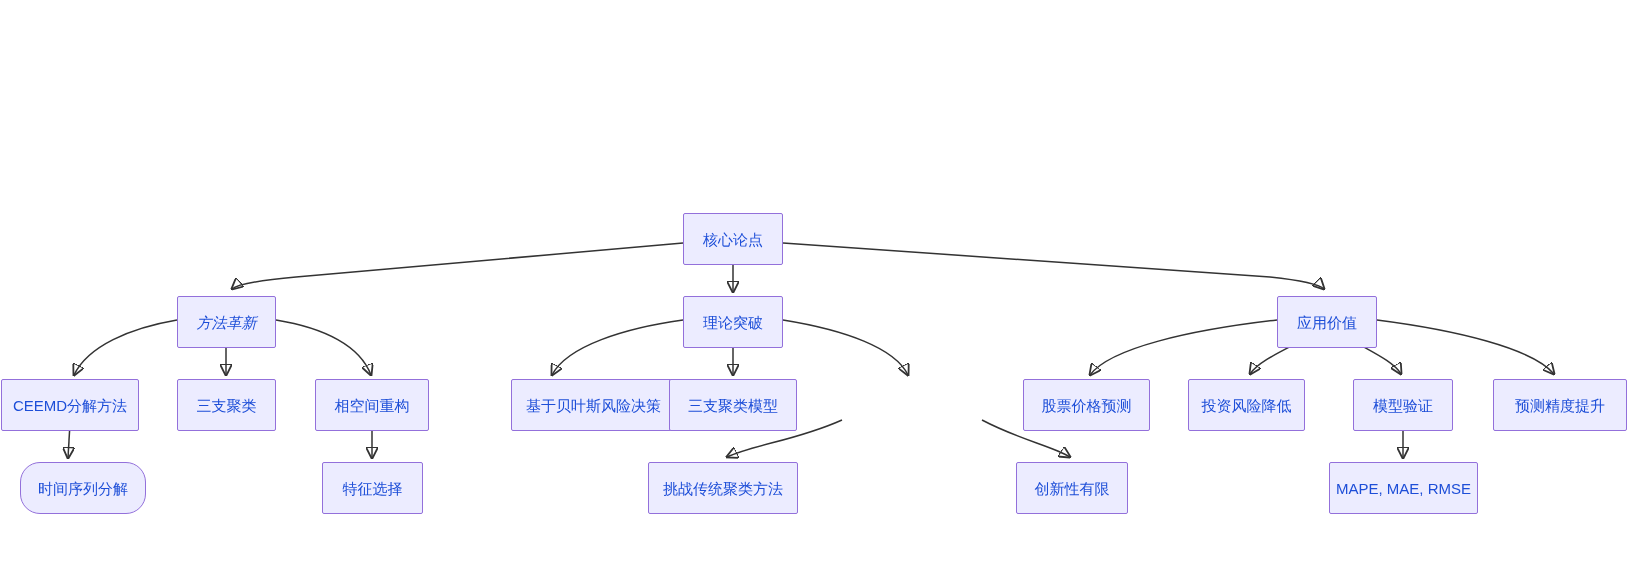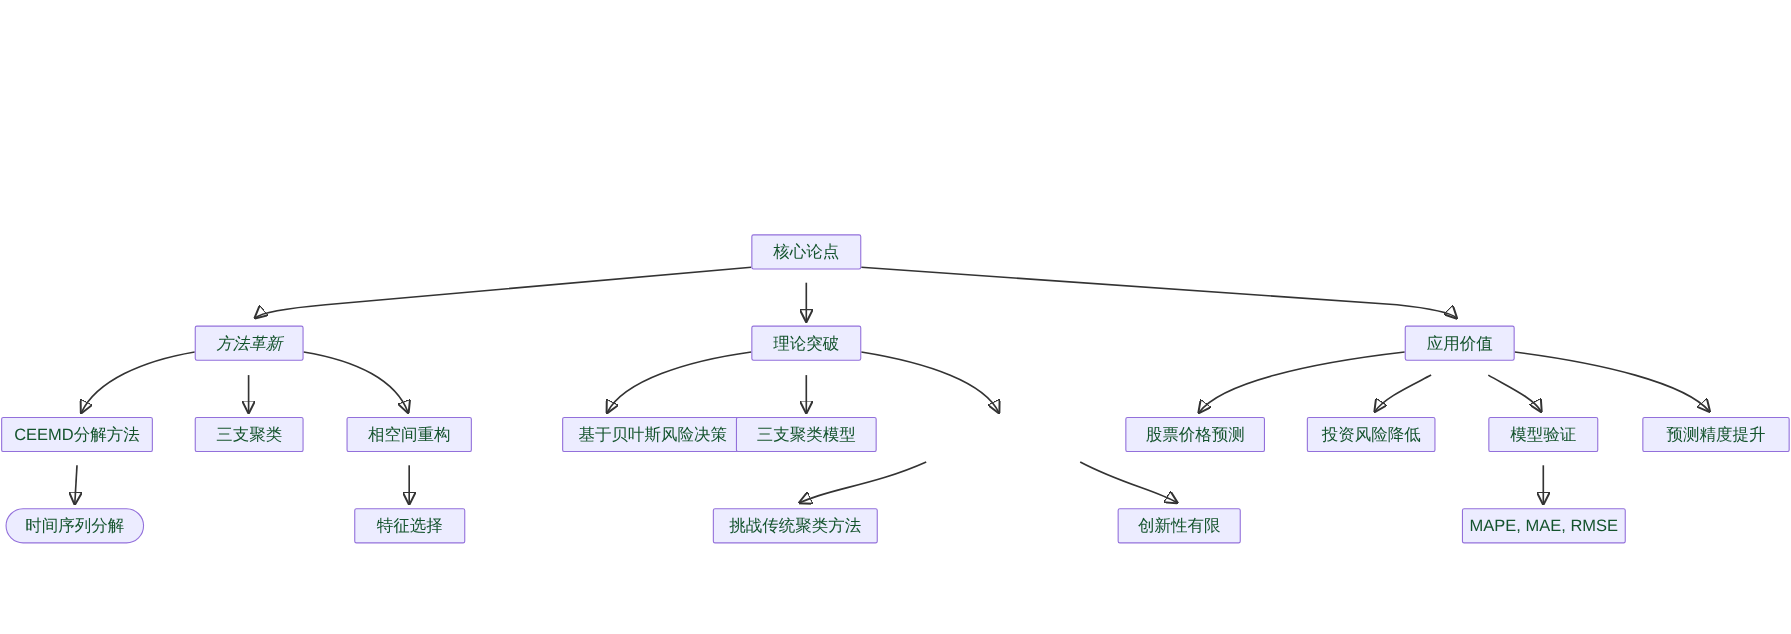--- a/index.html
+++ b/index.html
@@ -23,26 +23,26 @@
     height: 576px;
     pointer-events: none;
   }
   .edges path {
     fill: none;
     stroke: #333333;
     stroke-width: 1.5;
   }
   .node {
     position: absolute;
-    height: 32px;
+    height: 52px;
     box-sizing: border-box;
     background: #ECECFF;
     border: 1px solid #9370DB;
     border-radius: 2px;
-    color: #14532d;
+    color: #1d4ed8;
     font-size: 15px;
     line-height: 1;
     display: flex;
     align-items: center;
     justify-content: center;
     text-align: center;
     white-space: nowrap;
   }
 </style>
 </head>
@@ -89,19 +89,19 @@
   <div class="node" style="left:1px; top:379px; width:138px;">CEEMD分解方法</div>
   <div class="node" style="left:177px; top:379px; width:99px;">三支聚类</div>
   <div class="node" style="left:315px; top:379px; width:114px;">相空间重构</div>
   <div class="node" style="left:467px; top:379px; width:165px;margin-left:44px;">基于贝叶斯风险决策</div>
   <div class="node" style="left:669px; top:379px; width:128px;">三支聚类模型</div>
   <div class="node" style="left:1023px; top:379px; width:127px;">股票价格预测</div>
   <div class="node" style="left:1188px; top:379px; width:117px;">投资风险降低</div>
   <div class="node" style="left:1353px; top:379px; width:100px;">模型验证</div>
   <div class="node" style="left:1493px; top:379px; width:134px;">预测精度提升</div>
 
-  <div class="node" style="left:5px; top:462px; width:126px;border-radius:20px;">时间序列分解</div>
+  <div class="node" style="left:20px; top:462px; width:126px;border-radius:20px;">时间序列分解</div>
   <div class="node" style="left:322px; top:462px; width:101px;">特征选择</div>
   <div class="node" style="left:648px; top:462px; width:150px;">挑战传统聚类方法</div>
   <div class="node" style="left:1016px; top:462px; width:112px;">创新性有限</div>
   <div class="node" style="left:1329px; top:462px; width:149px;">MAPE, MAE, RMSE</div>
 
 </div>
 
 </body></html>

